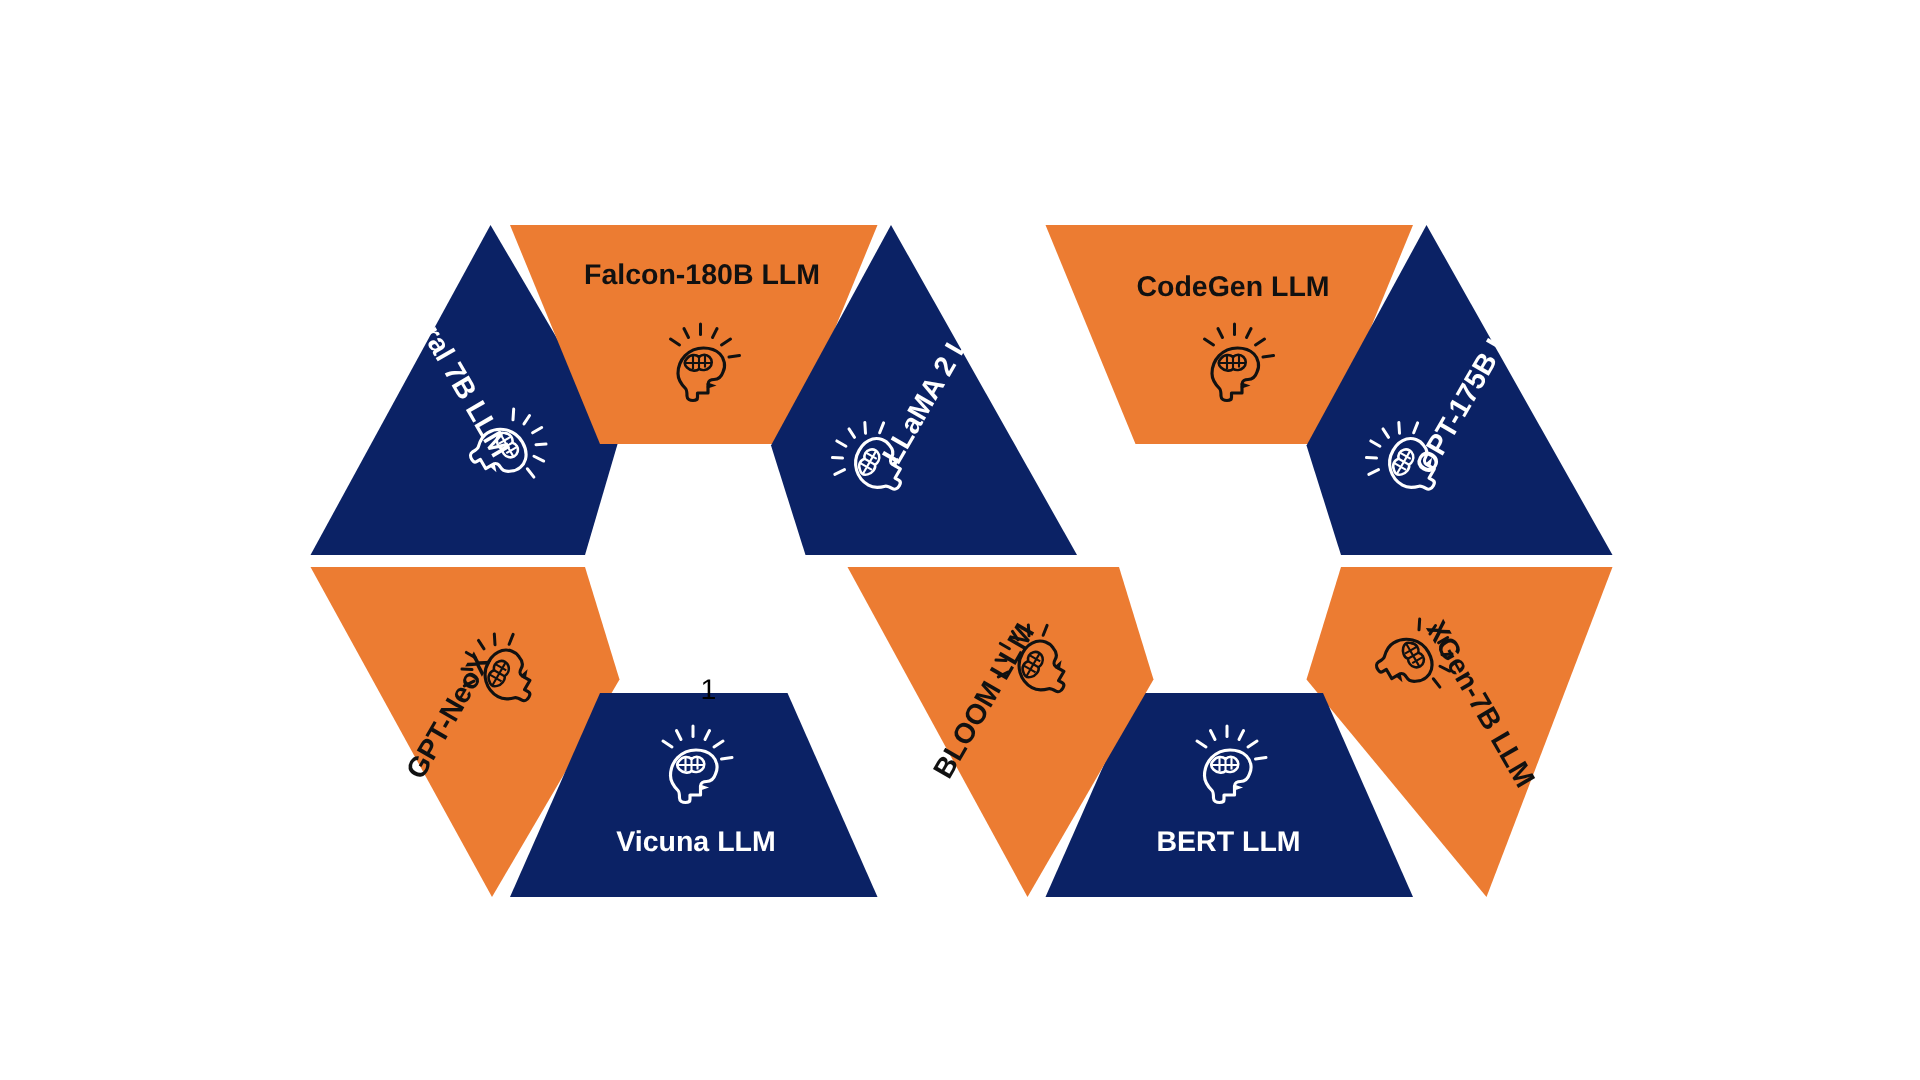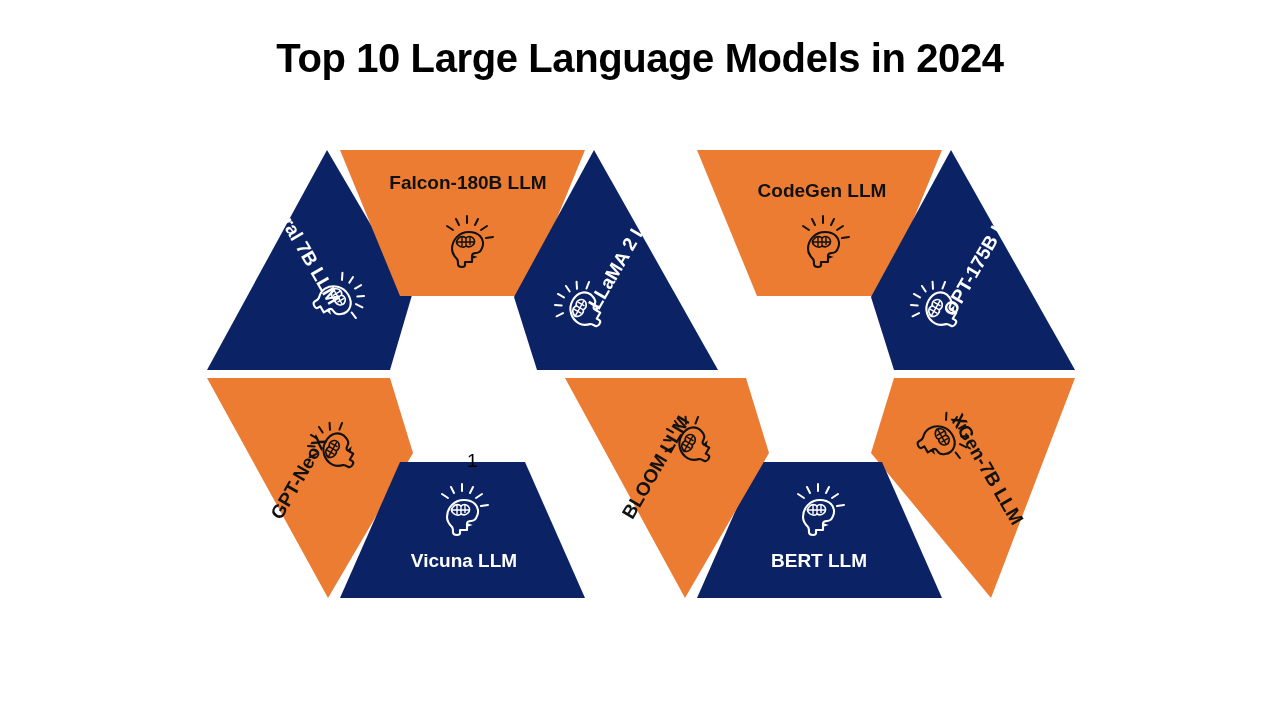--- a/index.html
+++ b/index.html
@@ -56,21 +56,20 @@
     color: #000000;
     font-family: "Liberation Sans", sans-serif;
     font-weight: normal;
   }
 </style>
 </head>
 <body>
 
 <div id="slide">
 
-  <div id="title">Top 10 Large Language Models in 2024</div>
 
   <svg id="diagram" viewBox="0 0 1280 720" width="1280" height="720">
 
     <defs>
 
       <g id="brainIcon">
 
         <path d="M -2 -13
                  C -12 -13 -19 -5 -19 4
                  C -19 9 -16 12 -14 14

